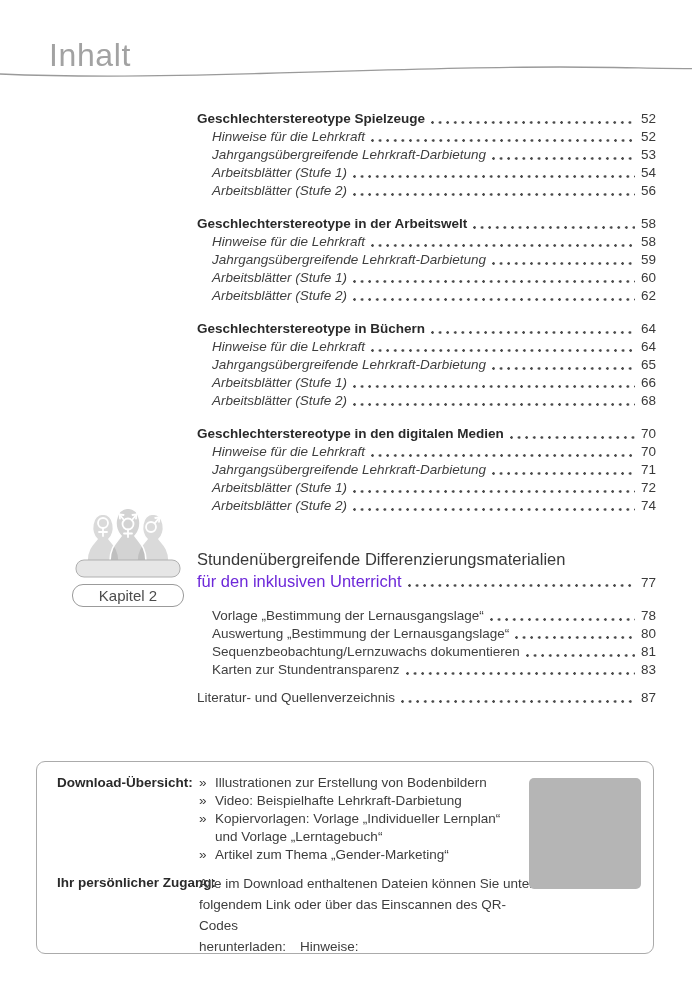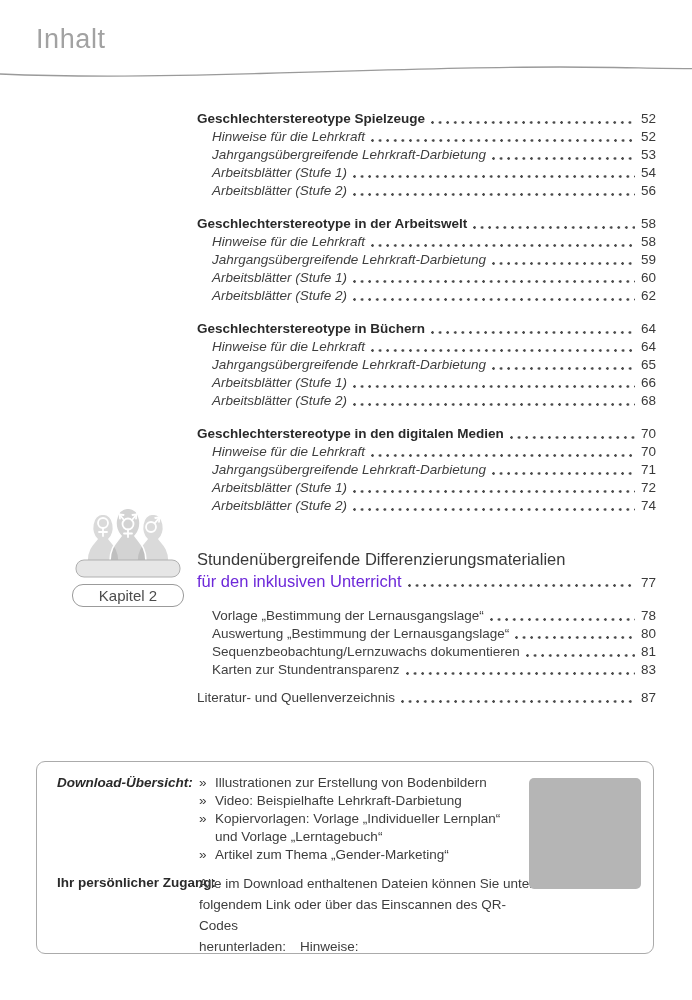--- a/index.html
+++ b/index.html
@@ -2,22 +2,22 @@
 <html><head>
 <meta charset="utf-8">
 <style>
   html,body{margin:0;padding:0;}
   body{
     width:692px;height:1000px;position:relative;background:#ffffff;
     font-family:"Liberation Sans", sans-serif;color:#3d3d3d;overflow:hidden;
   }
   
   #page-title{
-    position:absolute;left:36px;top:24px;margin:0;
-    font-size:27px;font-weight:400;color:#a2a2a2;letter-spacing:0.6px;
+    position:absolute;left:36px;top:24px;margin:13px;
+    font-size:32px;font-weight:400;color:#a2a2a2;letter-spacing:0.6px;
   }
   #header-divider{position:absolute;left:0;top:60px;}
 
   
   #toc{position:absolute;left:197px;top:110px;width:459px;font-size:13.5px;}
   .group{margin-bottom:15px;}
   .row{display:flex;align-items:flex-end;height:18px;line-height:18px;}
   .row .label{white-space:nowrap;}
   .row.head .label{font-weight:700;color:#2a2a2a;}
   .row.sub{padding-left:15px;}
@@ -49,21 +49,21 @@
   }
 
   
   #download-box{
     position:absolute;left:36px;top:761px;width:618px;height:193px;
     border:1.5px solid #ababab;border-radius:9px;box-sizing:border-box;background:#fff;
   }
   #download-overview-label,#access-label{
     position:absolute;left:20px;font-weight:700;color:#2a2a2a;font-size:13.5px;line-height:18px;
   }
-  #download-overview-label{top:12px;font-style:italic;}
+  #download-overview-label{top:12px;}
   #access-label{top:112px;}
   #download-items{position:absolute;left:162px;top:12px;width:322px;font-size:13.5px;}
   .dl-item{display:grid;grid-template-columns:16px 1fr;line-height:18px;color:#3d3d3d;}
   .dl-item .dl-text{white-space:pre-line;}
   .dl-bullet{color:#3d3d3d;}
   #access-text{position:absolute;left:162px;top:111px;width:340px;font-size:13.5px;line-height:21px;color:#3d3d3d;}
   #access-line3{display:flex;gap:14px;}
   #qr-placeholder{
     position:absolute;left:492px;top:16px;width:112px;height:111px;
     background:#b5b5b5;border-radius:5px;

